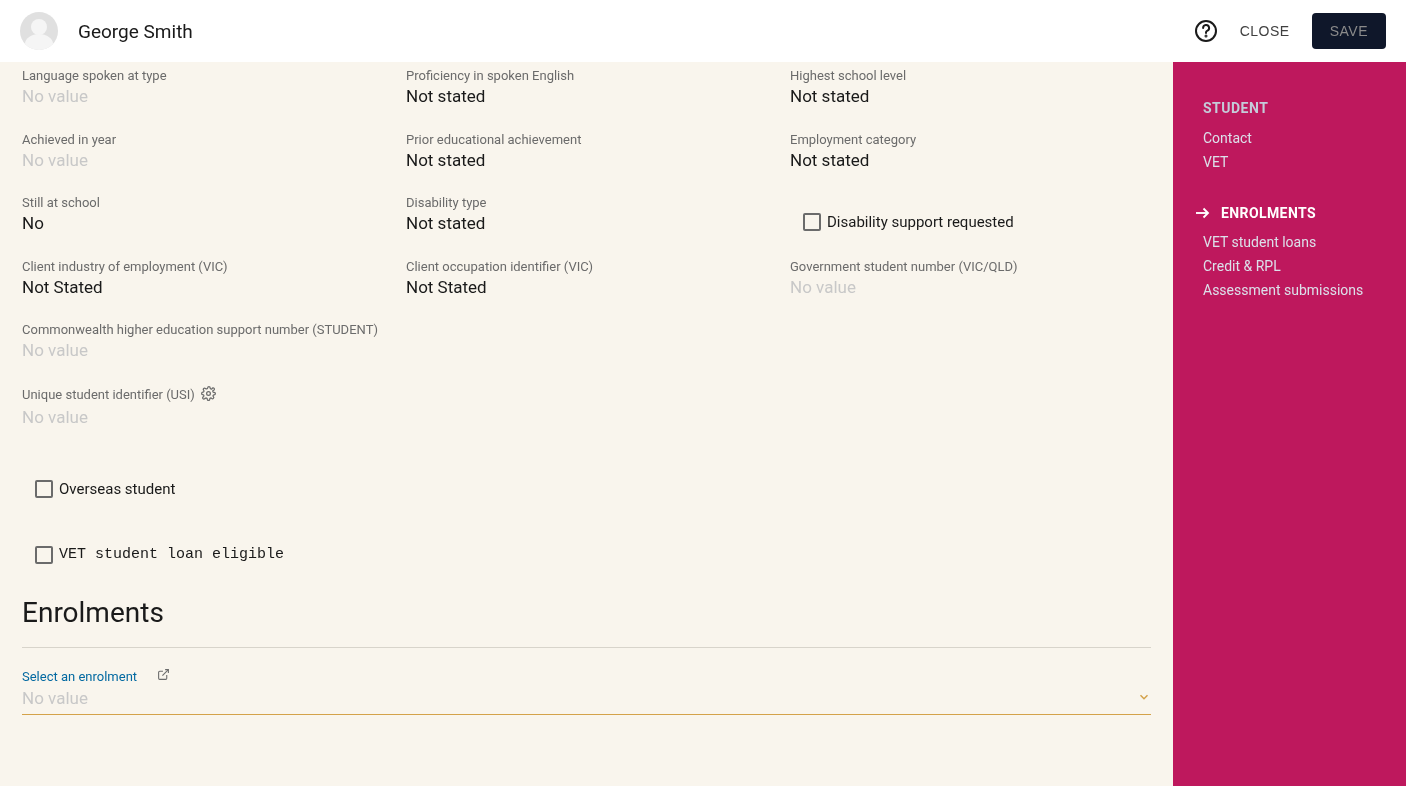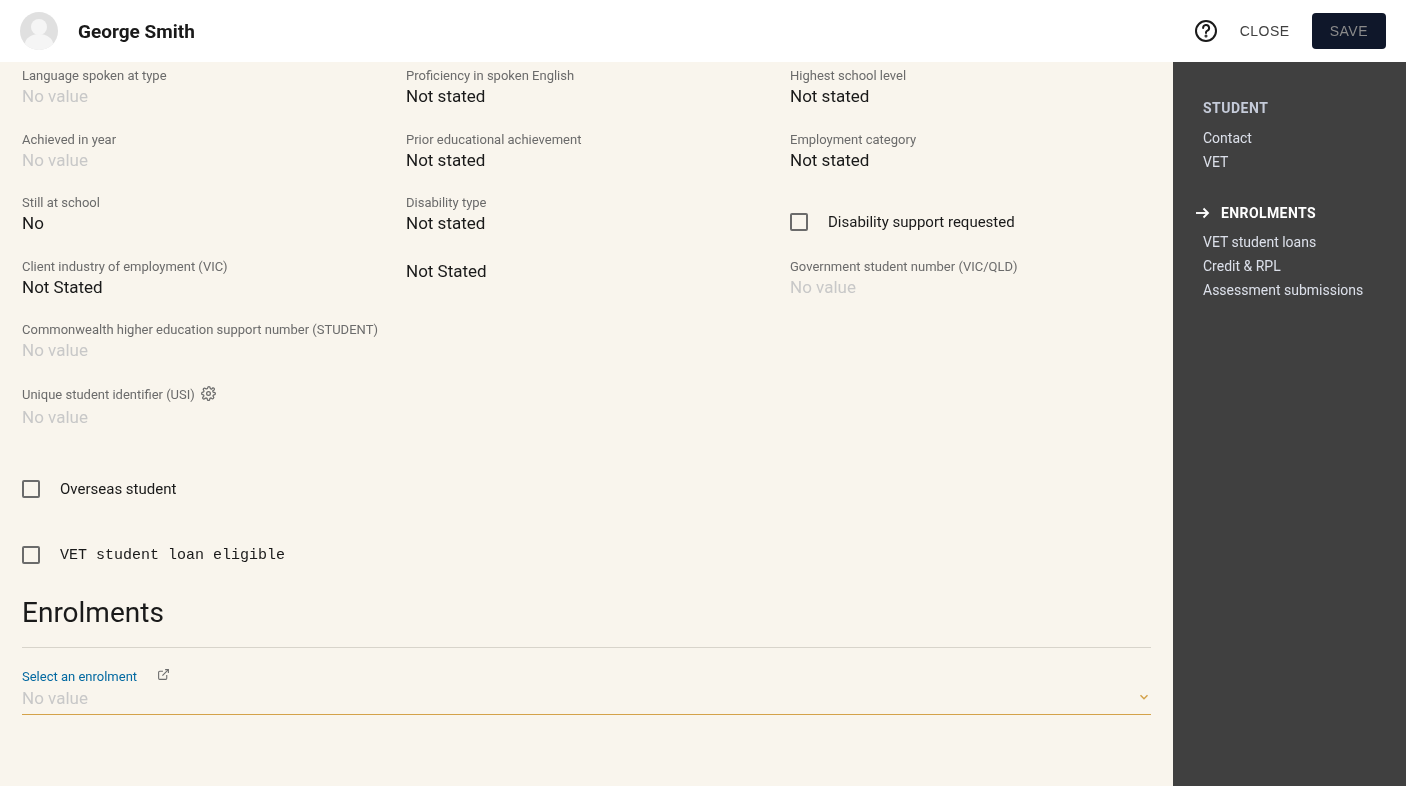--- a/index.html
+++ b/index.html
@@ -53,21 +53,21 @@
       position: absolute;
       width: 28px;
       height: 20px;
       background: #f5f5f5;
       border-radius: 50% 50% 0 0;
       bottom: -4px;
       left: 5px;
     }
     .student-name {
       font-size: 19px;
-      font-weight: 700;
+      font-weight: 400;
       color: #1a1a1a;
     }
     .header-right {
       display: flex;
       align-items: center;
       gap: 22px;
     }
     .help-icon {
       width: 24px;
       height: 24px;
@@ -129,23 +129,24 @@
     .field-value {
       font-size: 17px;
       color: #1a1a1a;
       line-height: 1.5;
     }
     .field-value.no-value {
       color: #c8c8c8;
     }
     .checkbox-row {
       display: flex;
-      align-items: center;
-      gap: 20px;
+      align-items: flex-start;
+      gap: 6px;
       padding: 4px 0;
+      margin-left: 13px;
     }
     .checkbox {
       width: 18px;
       height: 18px;
       border: 2px solid #6b6b6b;
       border-radius: 2px;
       cursor: pointer;
       flex-shrink: 0;
     }
     .checkbox-label {
@@ -193,21 +194,21 @@
     }
     .select-value {
       font-size: 17px;
       color: #c8c8c8;
     }
     .chevron-down {
       color: #d4a24a;
     }
     .sidebar {
       width: 233px;
-      background: #404040;
+      background: #be185d;
       color: #ffffff;
       padding: 38px 0 0 0;
       flex-shrink: 0;
     }
     .sidebar-heading {
       font-size: 14px;
       font-weight: 700;
       letter-spacing: 0.5px;
       color: #c5cbd9;
       padding: 0 30px 10px 30px;
@@ -325,20 +326,21 @@
           </div>
         </div>
       </div>
 
       <div class="form-row">
         <div class="form-col form-col-1">
           <div class="field-label">Client industry of employment (VIC)</div>
           <div class="field-value">Not Stated</div>
         </div>
         <div class="form-col form-col-2">
+          <div class="field-label">Client occupation identifier (VIC)</div>
           <div class="field-value">Not Stated</div>
         </div>
         <div class="form-col form-col-3">
           <div class="field-label">Government student number (VIC/QLD)</div>
           <div class="field-value no-value">No value</div>
         </div>
       </div>
 
       <div class="form-row">
         <div class="form-col" style="flex:1;">

